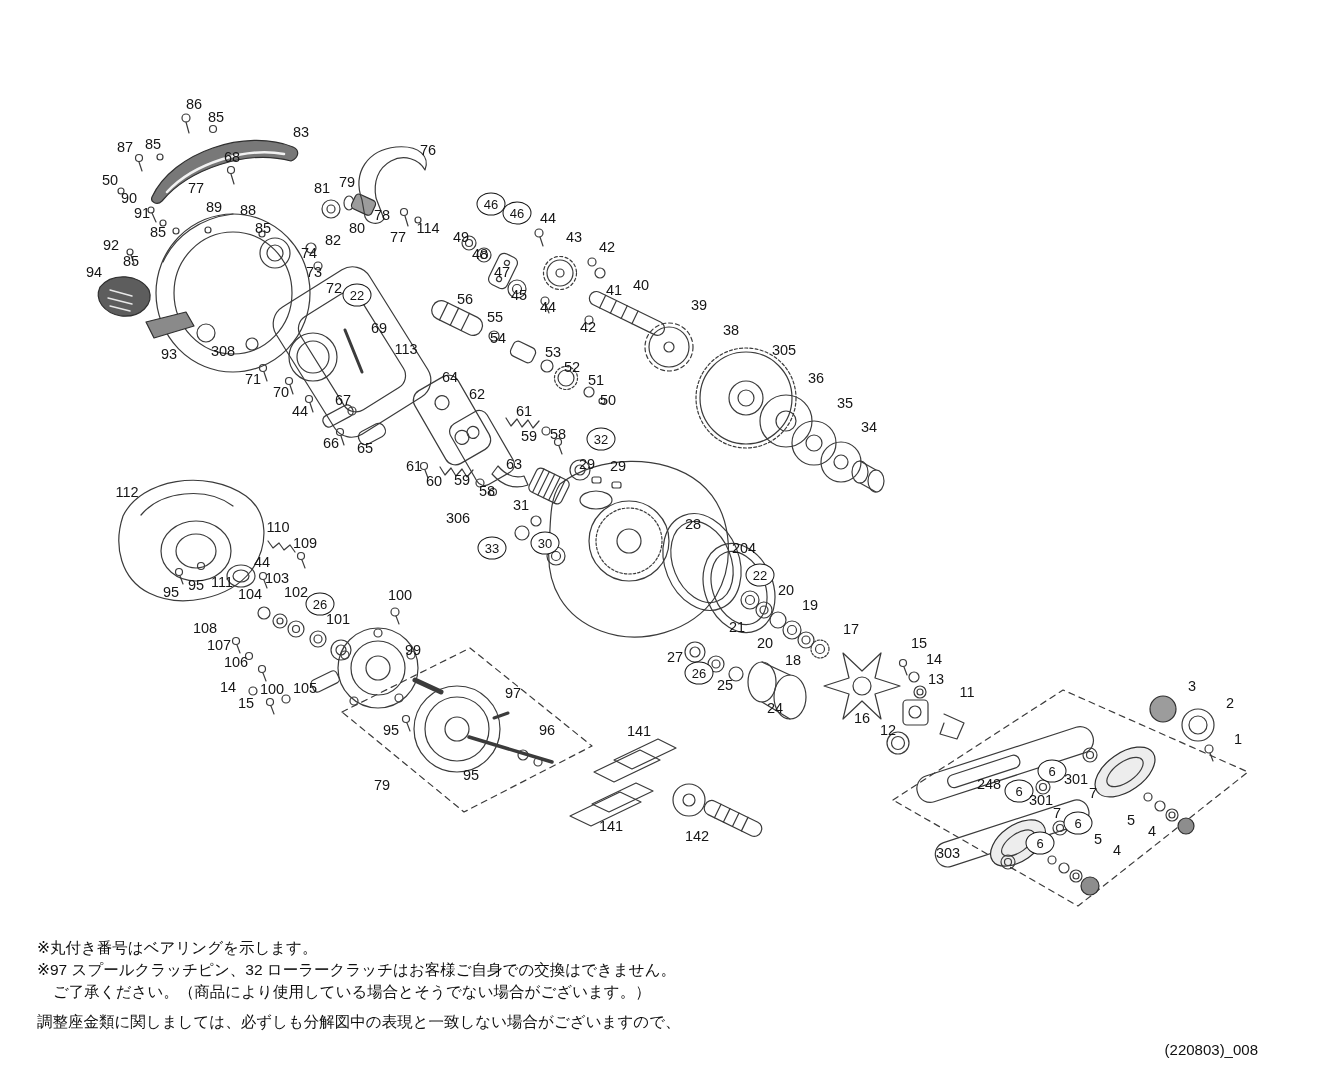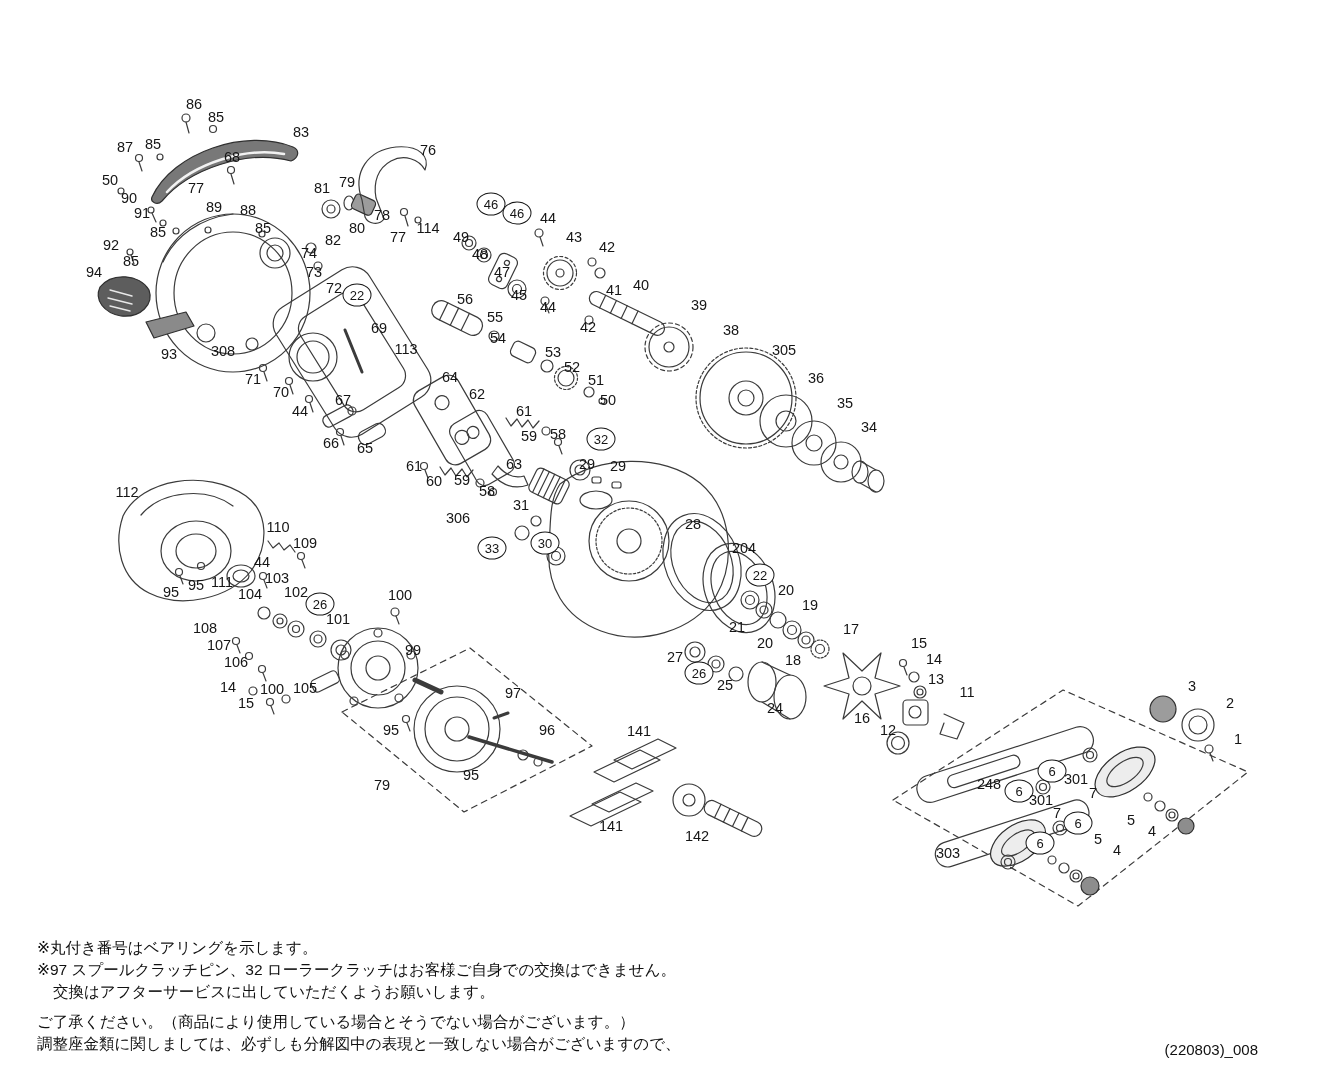--- a/index.html
+++ b/index.html
@@ -554,20 +554,19 @@
       <span class="part-label" style="left: 1152px; top: 831px;">4</span>
       <span class="part-label circled" style="left: 1040px; top: 843px;">6</span>
       <span class="part-label" style="left: 1098px; top: 839px;">5</span>
       <span class="part-label" style="left: 1117px; top: 850px;">4</span>
       <span class="part-label" style="left: 948px; top: 853px;">303</span>
     </div>
 
   <div class="notes">
     <div class="note-line">※丸付き番号はベアリングを示します。</div>
     <div class="note-line">※97 スプールクラッチピン、32 ローラークラッチはお客様ご自身での交換はできません。</div>
-    <div class="note-line">交換はアフターサービスに出していただくようお願いします。</div>
     <div class="note-line">ご了承ください。（商品により使用している場合とそうでない場合がございます。）</div>
     <div class="note-line">調整座金類に関しましては、必ずしも分解図中の表現と一致しない場合がございますので、</div>
   </div>
 
   <div class="doc-code">(220803)_008</div>
 
 </div>
 
 </body></html>

